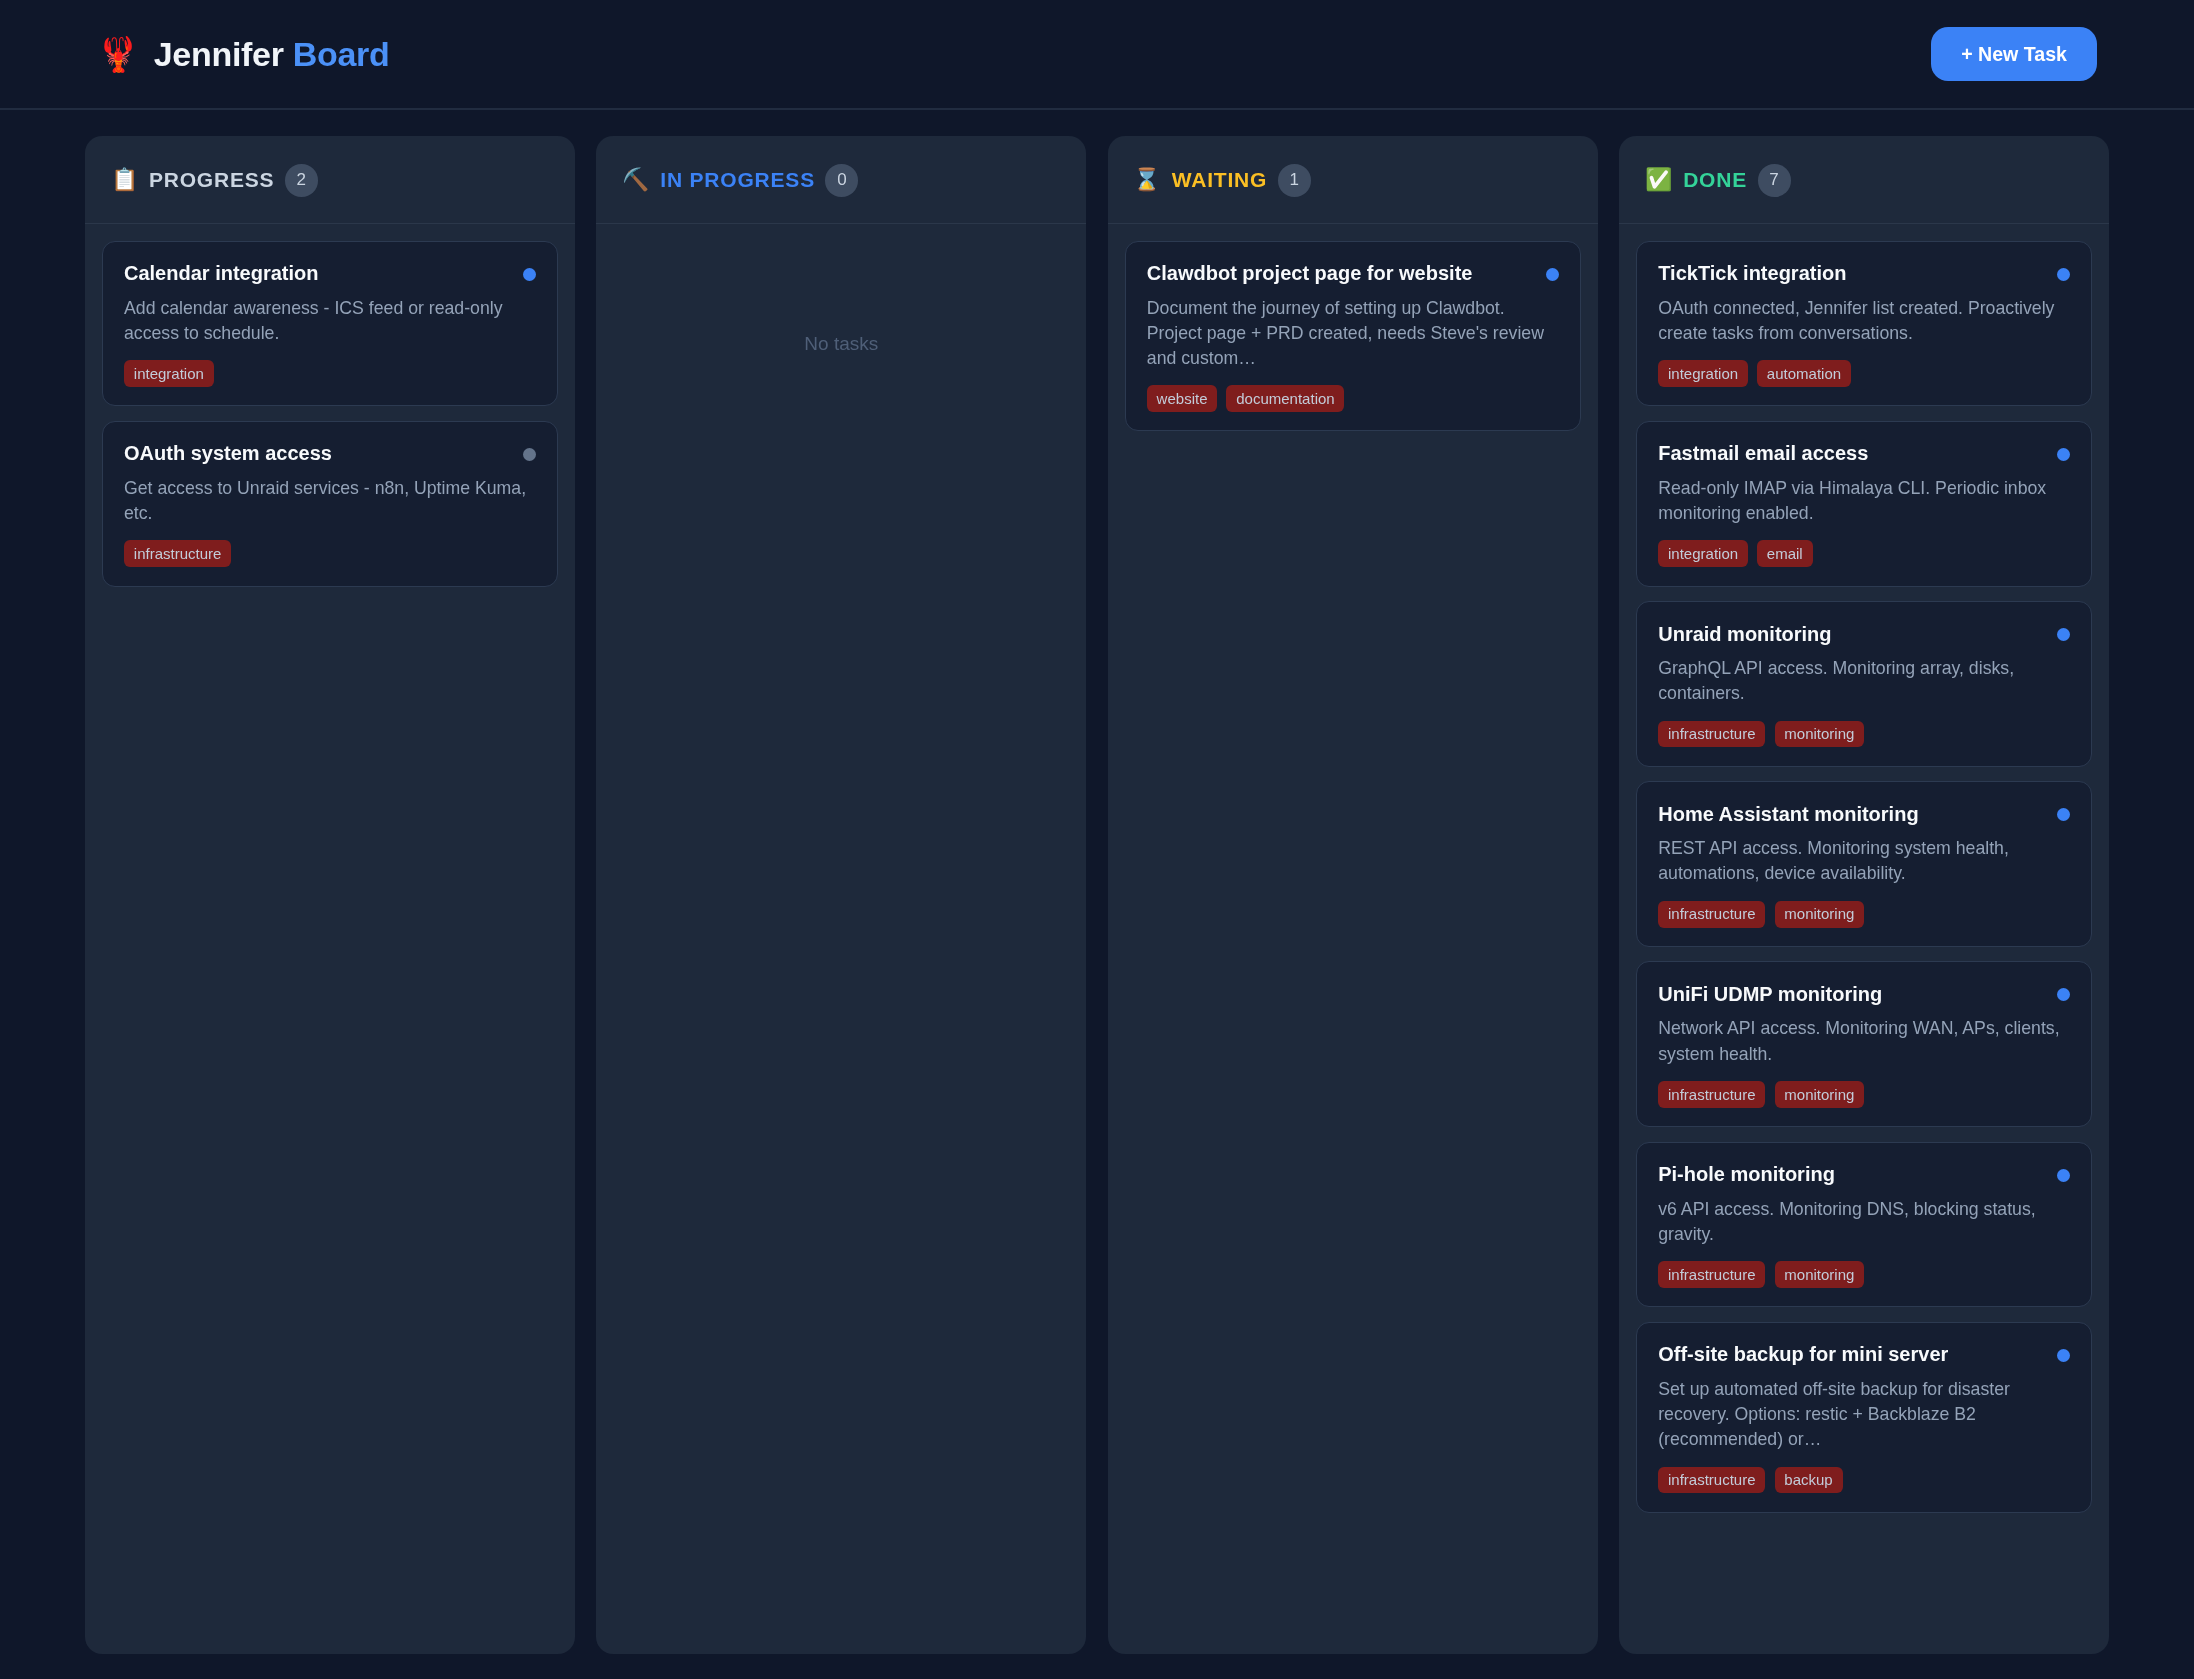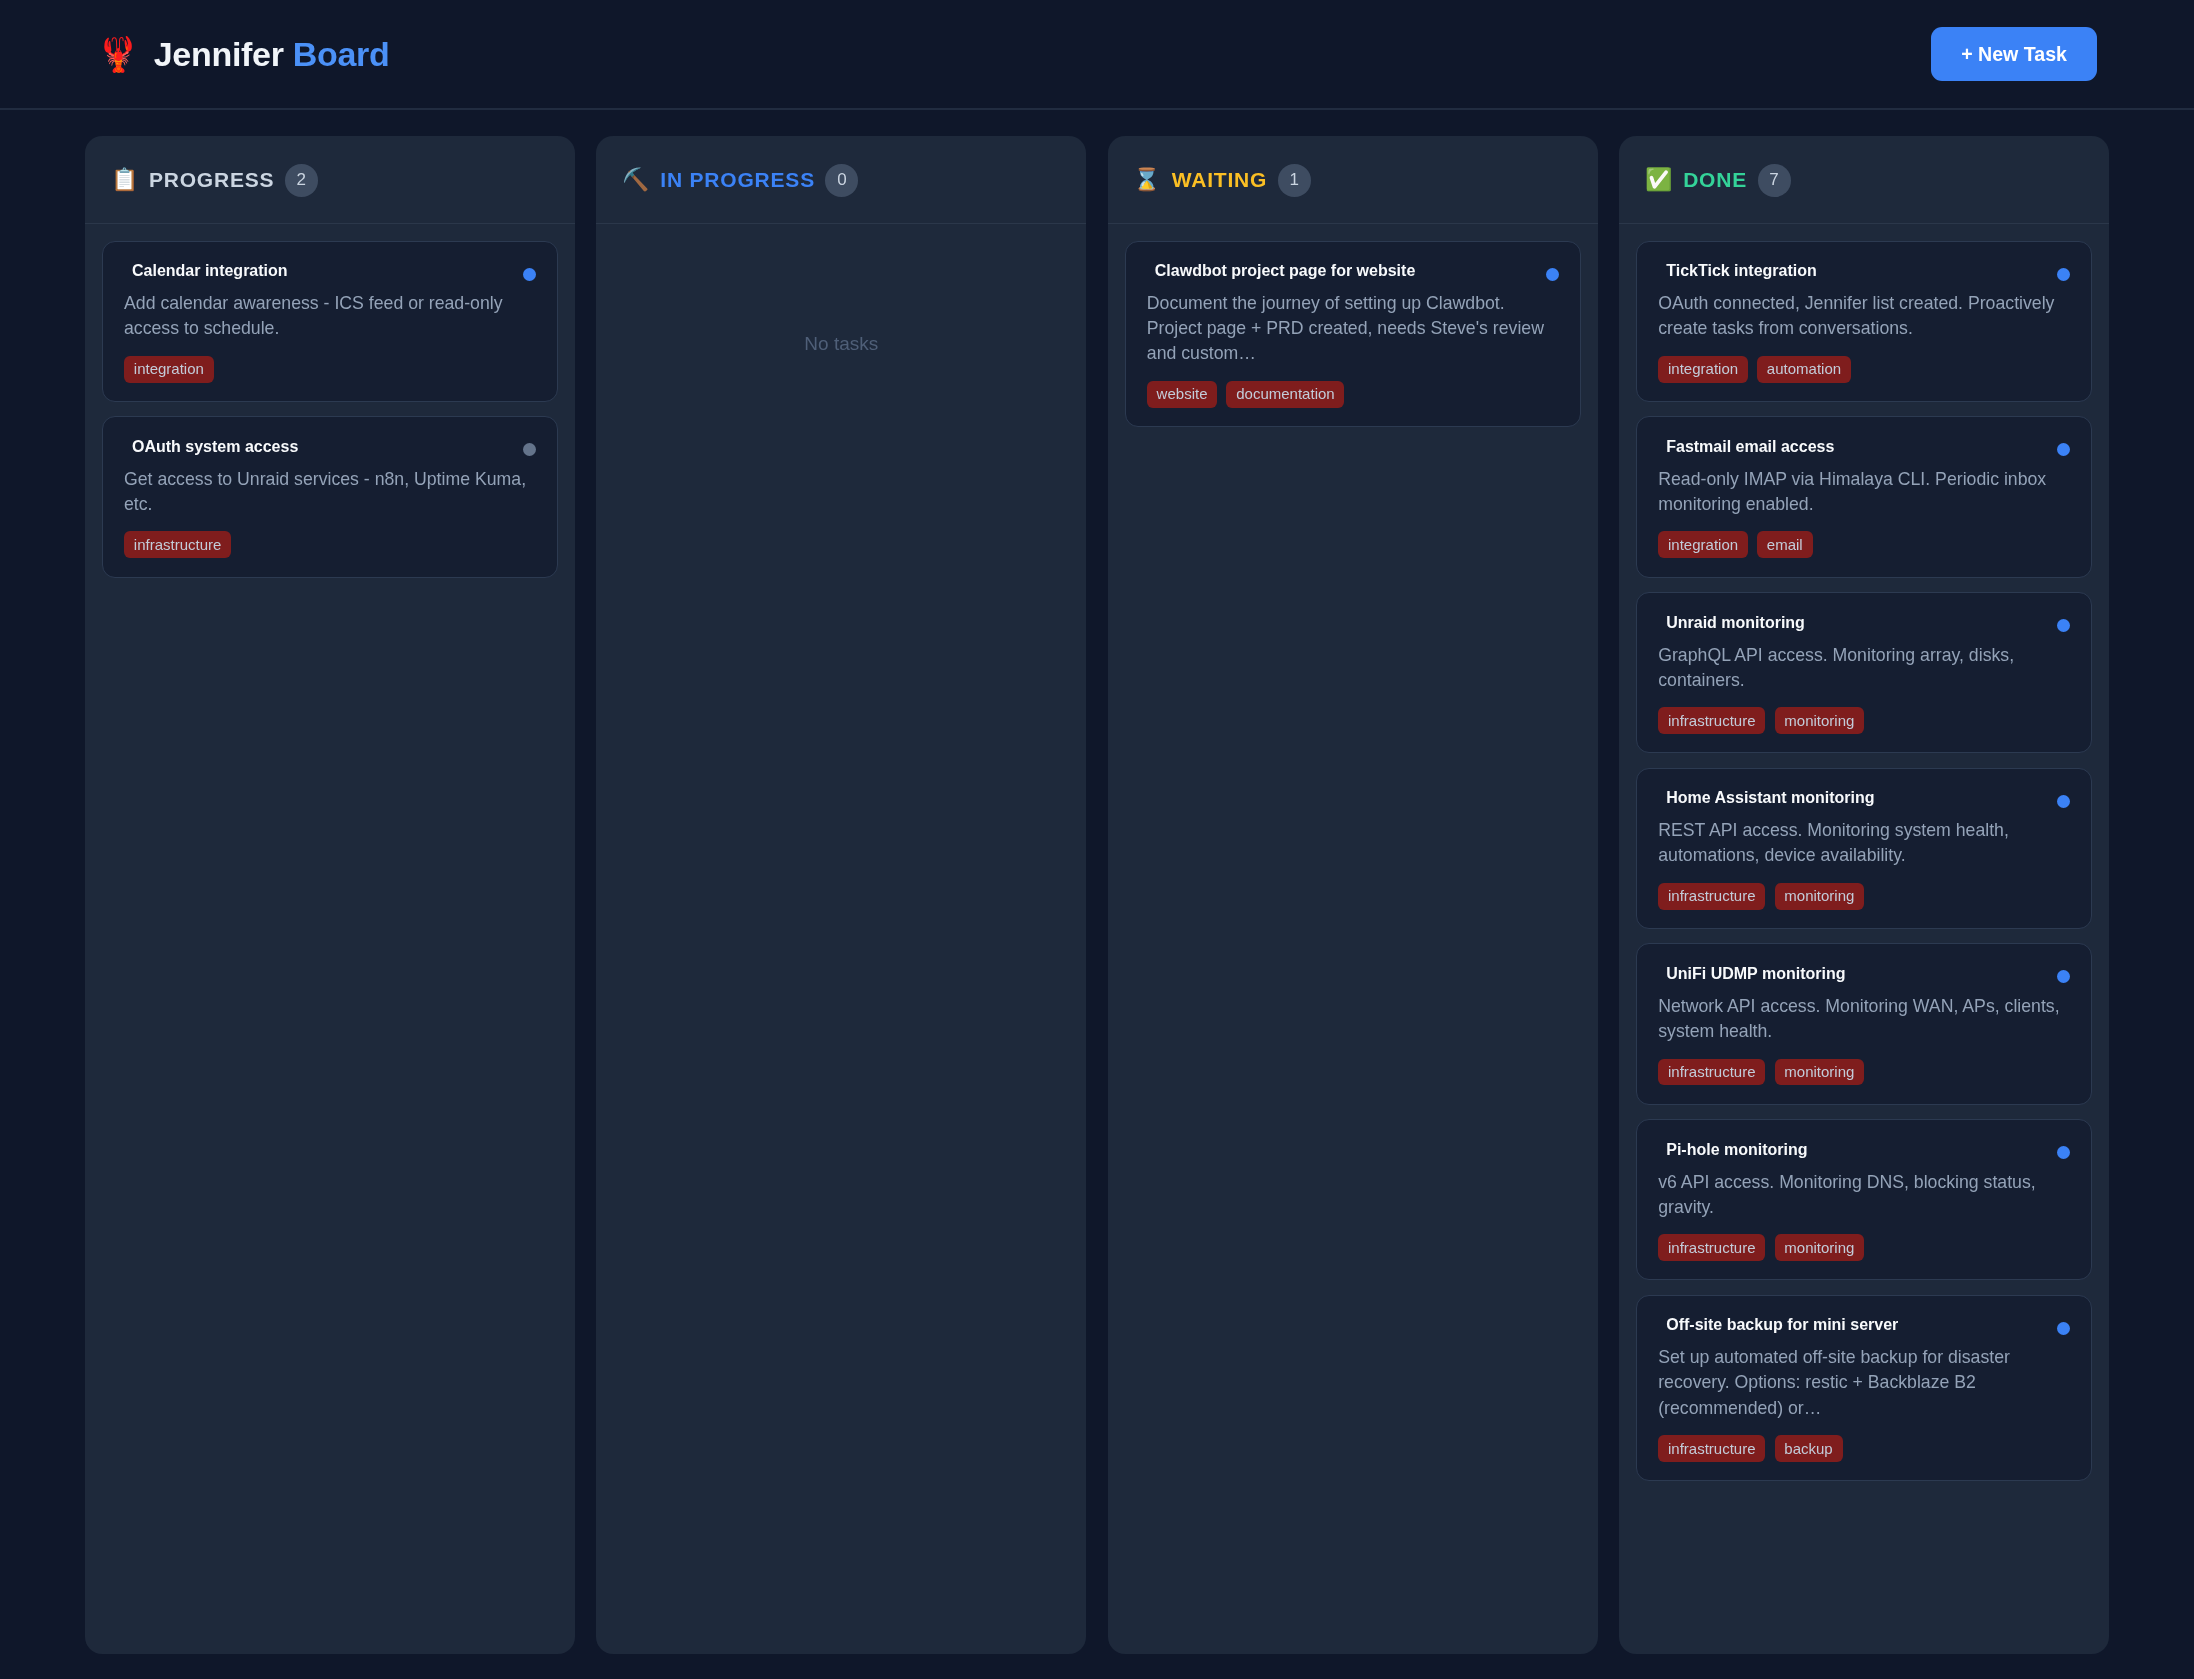--- a/index.html
+++ b/index.html
@@ -41,21 +41,21 @@
     white-space: nowrap;
   }
   .brand-title .accent { color: #4b91f7; }
 
   .new-task-btn {
     background: #3b82f6;
     color: #ffffff;
     font-size: 19.6px;
     font-weight: bold;
     border: none;
-    border-radius: 11px;
+    border-radius: 17px;
     padding: 15.7px 30px;
     cursor: pointer;
     font-family: "Liberation Sans", sans-serif;
     white-space: nowrap;
   }
 
   
   .board {
     display: flex;
     gap: 21.6px;
@@ -131,25 +131,24 @@
     border-radius: 13px;
     padding: 19.6px 21px 18.3px 21px;
   }
   .card-top {
     display: flex;
     align-items: flex-start;
     justify-content: space-between;
     gap: 13px;
   }
   .card-title {
-    font-size: 16px;
+    font-size: 20px;
     font-weight: bold;
     color: #f8fafc;
     line-height: 1.2;
-    margin-left: 8px;
   }
   .card-dot {
     width: 13px;
     height: 13px;
     border-radius: 50%;
     flex-shrink: 0;
     margin-top: 6.5px;
   }
   .card-dot.blue { background: #3b82f6; }
   .card-dot.gray { background: #64748b; }

